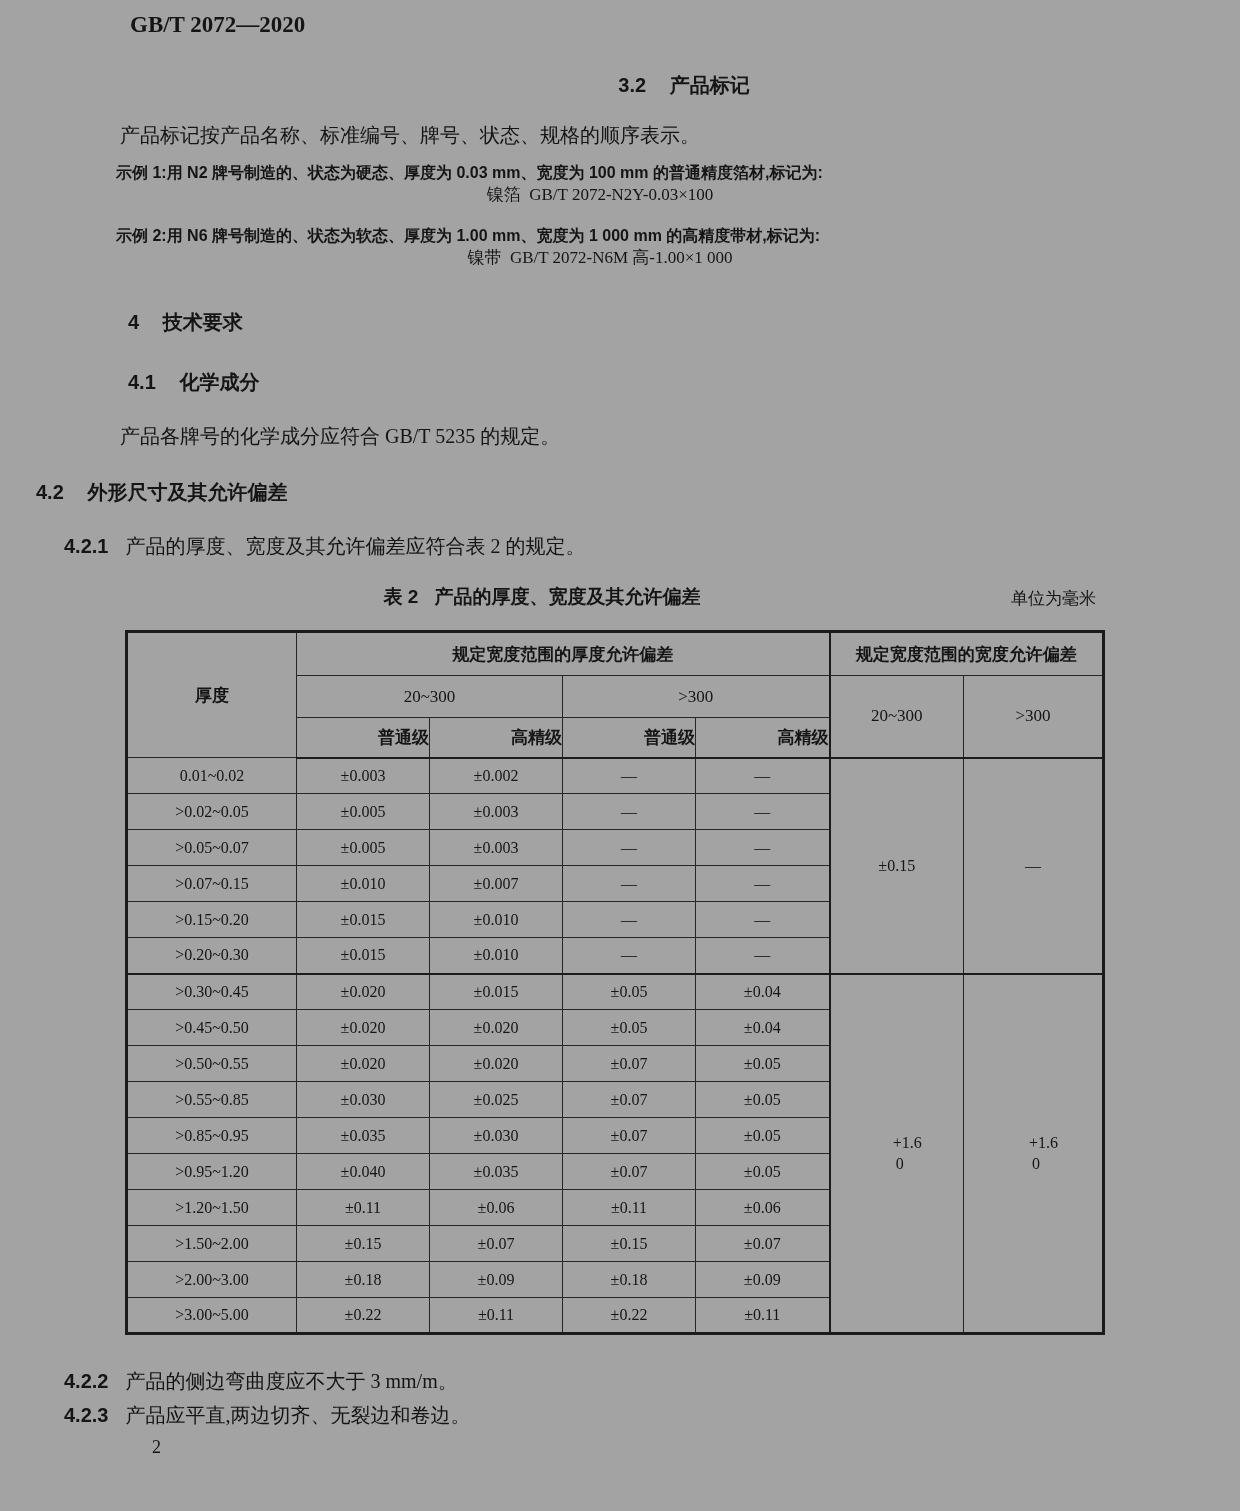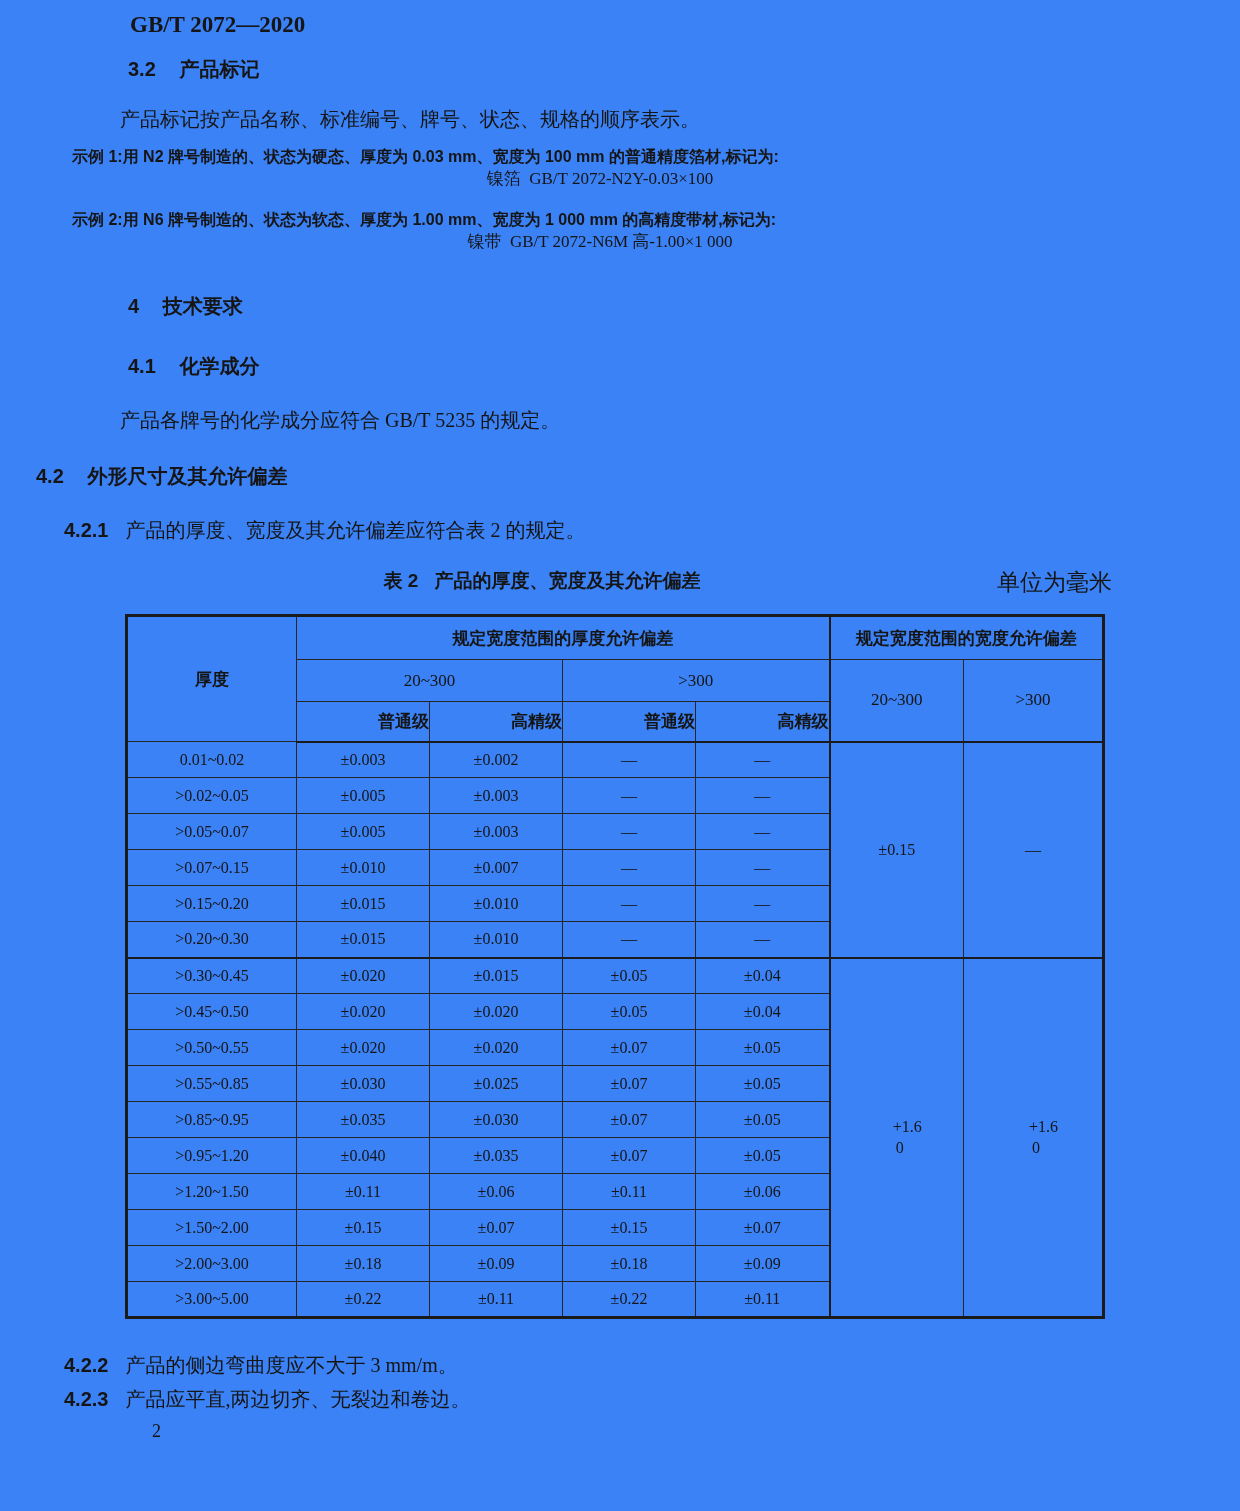--- a/index.html
+++ b/index.html
@@ -1,41 +1,41 @@
 <!DOCTYPE html>
 <html><head>
 <meta charset="utf-8">
 <style>
   html,body { margin:0; padding:0; background:#e8e8e8; }
   .page {
     position:relative;
     width:1240px; height:1511px;
     margin:0 auto;
-    background:#3b82f6;
+    background:#a3a3a3;
     color:#151515;
     font-family:"Liberation Serif","DejaVu Serif",serif;
     overflow:hidden;
   }
   .page * { margin:0; box-sizing:border-box; }
 
   .doc-header {
     margin:12px 0 0 0; padding-left:130px;
     font-size:23px; font-weight:bold; line-height:26px;
     font-family:"Liberation Serif","DejaVu Serif",serif;
   }
 
   .heading {
     padding-left:128px;
     font-family:"Liberation Sans","DejaVu Sans",sans-serif;
     font-weight:bold; font-size:20px; line-height:26px;
   }
   .heading .h-num { display:inline-block; min-width:0; }
   .heading .h-title { margin-left:18px; }
 
-  .h-3-2 { margin-top:18px; }
+  .h-3-2 { margin-top:34px;text-align:center; }
   .h-4   { margin-top:40px; }
   .h-4-1 { margin-top:34px; }
   .h-4-2 { margin-top:30px;padding-left:36px; }
 
   .body-para {
     padding-left:120px;
     font-size:20px; line-height:26px;
     margin-top:24px;
   }
   .p-4-1 { margin-top:28px; }
@@ -45,21 +45,21 @@
     font-size:20px; line-height:26px;
     margin-top:28px;
   }
   .clause-line .c-num {
     font-family:"Liberation Sans","DejaVu Sans",sans-serif;
     font-weight:bold;
   }
   .clause-line .c-text { margin-left:17px; }
 
   .example {
-    padding-left:72px;
+    padding-left:116px;
     font-family:"Liberation Sans","DejaVu Sans",sans-serif;
     font-weight:bold;
     font-size:16px; line-height:22px;
   }
   .ex-1 { margin-top:14px; }
   .ex-2 { margin-top:19px; }
   .marking {
     width:1200px; text-align:center;
     font-size:17px; line-height:22px;
     white-space:pre-wrap;
@@ -70,22 +70,22 @@
     margin-top:26px;
     width:1240px; height:24px;
   }
   .caption {
     position:absolute; left:0; right:156px; text-align:center;
     font-family:"Liberation Sans","DejaVu Sans",sans-serif;
     font-weight:bold; font-size:19px; line-height:24px;
   }
   .caption .cap-title { margin-left:16px; }
   .unit-note {
-    position:absolute; right:128px; top:3px;
-    font-size:23px; line-height:22px;
+    position:absolute; right:144px; top:3px;
+    font-size:17px; line-height:22px;
   }
 
   table.t2 {
     margin:21px 0 0 125px;
     border-collapse:collapse;
     table-layout:fixed;
     width:977px;
     border:3px solid #1b1b1b;
   }
   table.t2 th, table.t2 td {

